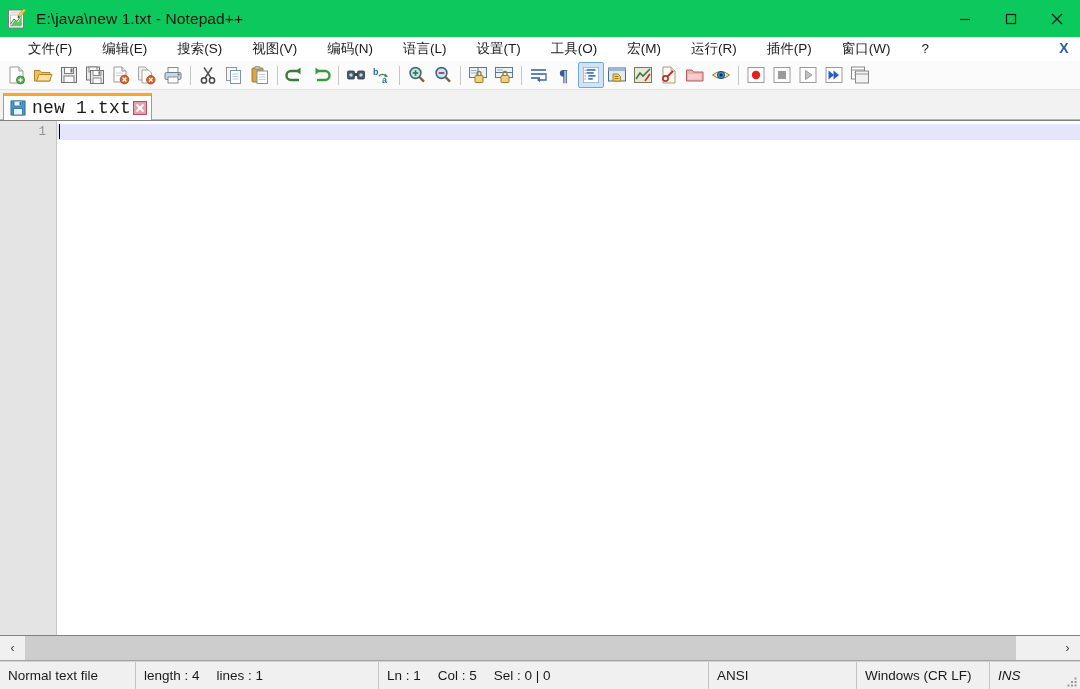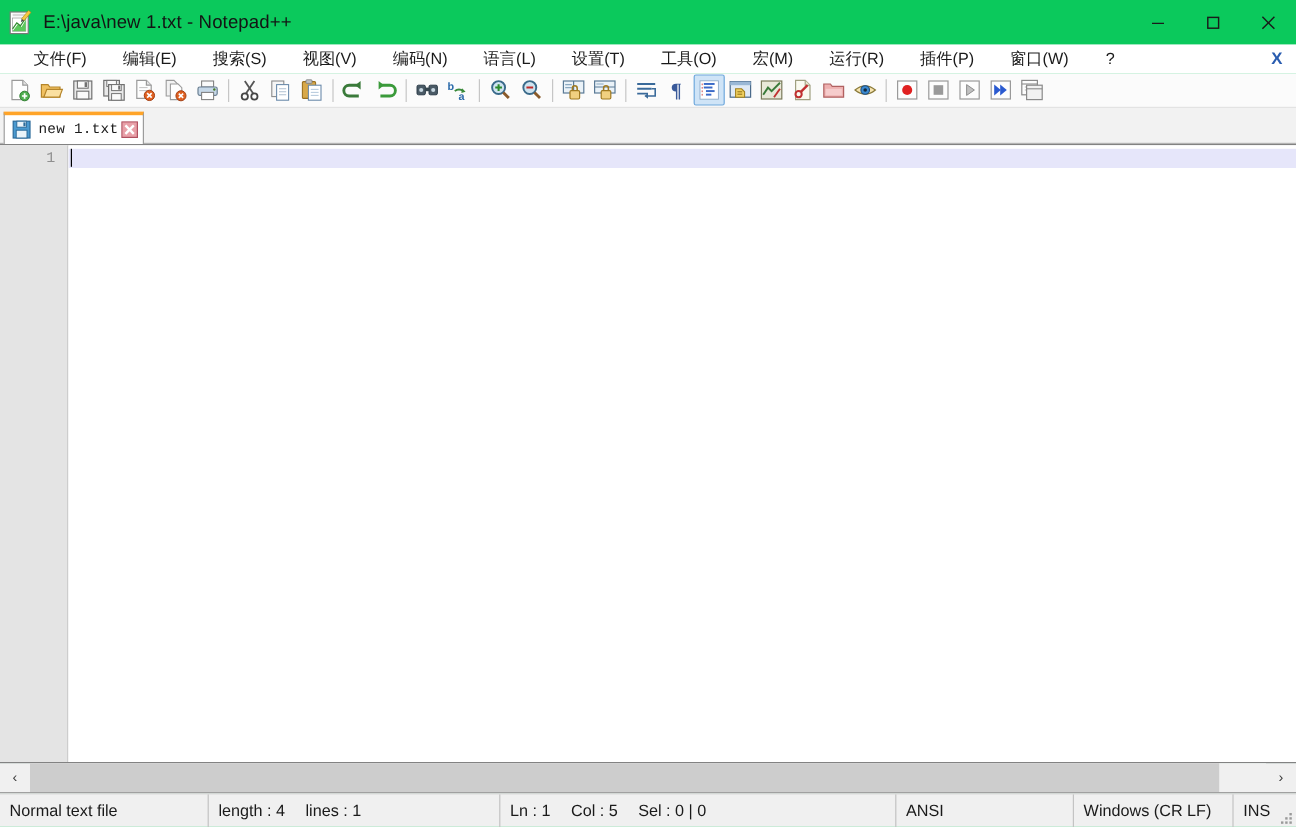--- a/index.html
+++ b/index.html
@@ -163,21 +163,21 @@
     position: relative;
     top: 1px;
   }
   .tab-save-icon {
     width: 16px; height: 16px;
     margin-right: 6px;
     flex: 0 0 auto;
   }
   .tab-label {
     font-family: "Liberation Mono", monospace;
-    font-size: 12px;
+    font-size: 18px;
     color: #1b1b1b;
     white-space: nowrap;
     letter-spacing: 0.2px;
     text-align: right;
   }
   .tab-close {
     width: 14px; height: 14px;
     margin-left: 2px;
     flex: 0 0 auto;
   }
@@ -279,21 +279,21 @@
     align-items: center;
     box-sizing: border-box;
     border-right: 1px solid #c3c3c3;
     padding-left: 8px;
     font-size: 13.5px;
     color: #1a1a1a;
     white-space: nowrap;
     font-family: "Liberation Sans", sans-serif;
     overflow: hidden;
   }
-  .sb-cell.last { border-right: none; }
+  .sb-cell.last { border-right: none; font-style: italic; }
   .sb-sub { margin-right: 17px; }
   #sb-grip {
     width: 16px;
     height: 28px;
     display: flex;
     align-items: flex-end;
     justify-content: flex-end;
     padding: 0 2px 2px 0;
     box-sizing: border-box;
   }
@@ -685,21 +685,21 @@
 
   <div id="hscroll">
     <div class="scroll-arrow">‹</div>
     <div id="hscroll-track">
       <div id="hscroll-thumb"></div>
     </div>
     <div class="scroll-arrow">›</div>
   </div>
 
   <div id="status-bar">
-    <div class="sb-cell" style="width:174px">Normal text file</div>
+    <div class="sb-cell" style="width:136px">Normal text file</div>
     <div class="sb-cell" style="width:243px">
       <span class="sb-sub">length : 4</span>
       <span>lines : 1</span>
     </div>
     <div class="sb-cell" style="width:330px">
       <span class="sb-sub">Ln : 1</span>
       <span class="sb-sub">Col : 5</span>
       <span>Sel : 0 | 0</span>
     </div>
     <div class="sb-cell" style="width:148px">ANSI</div>

